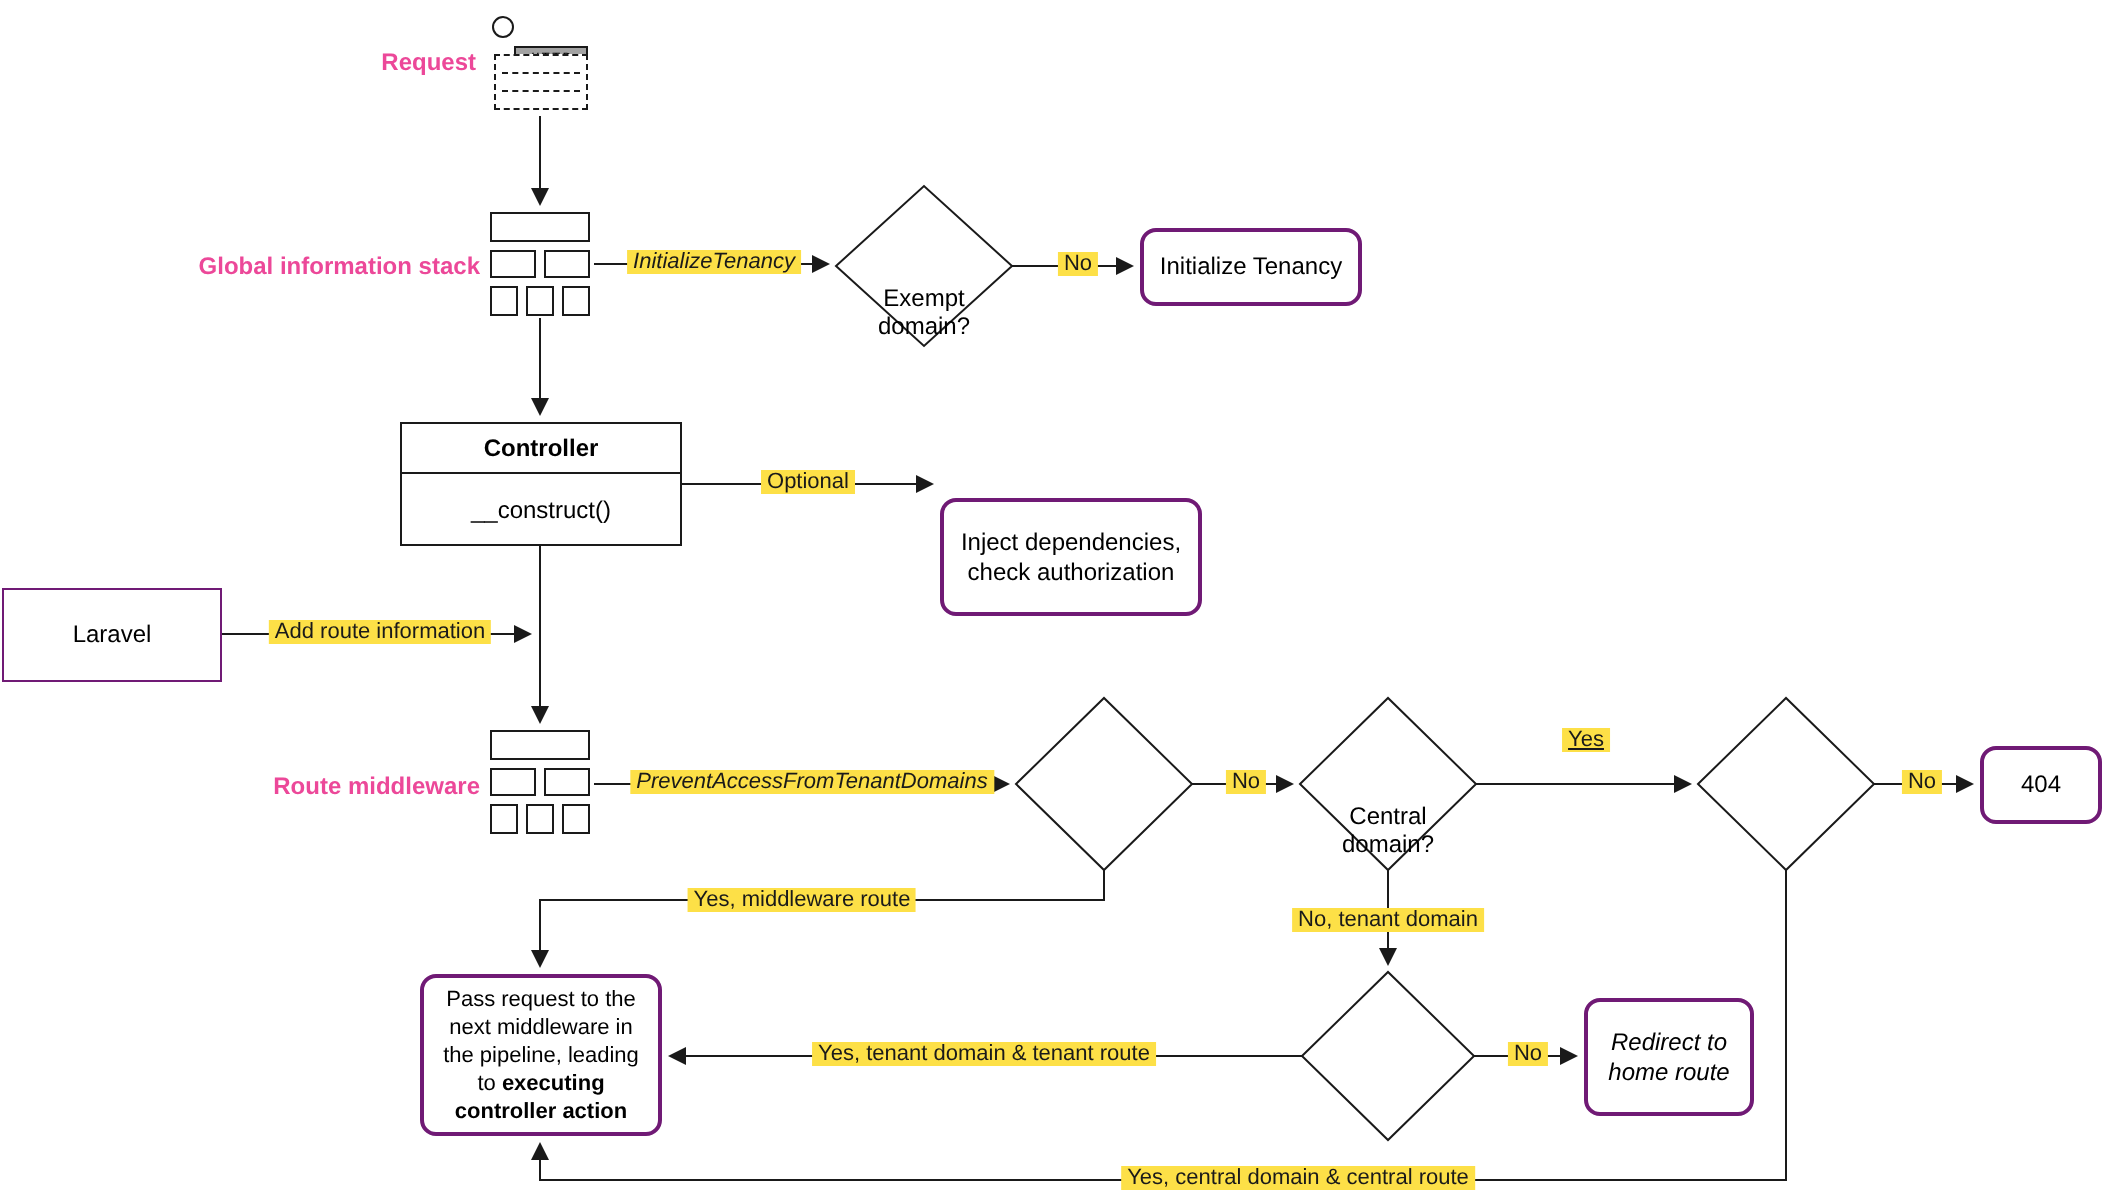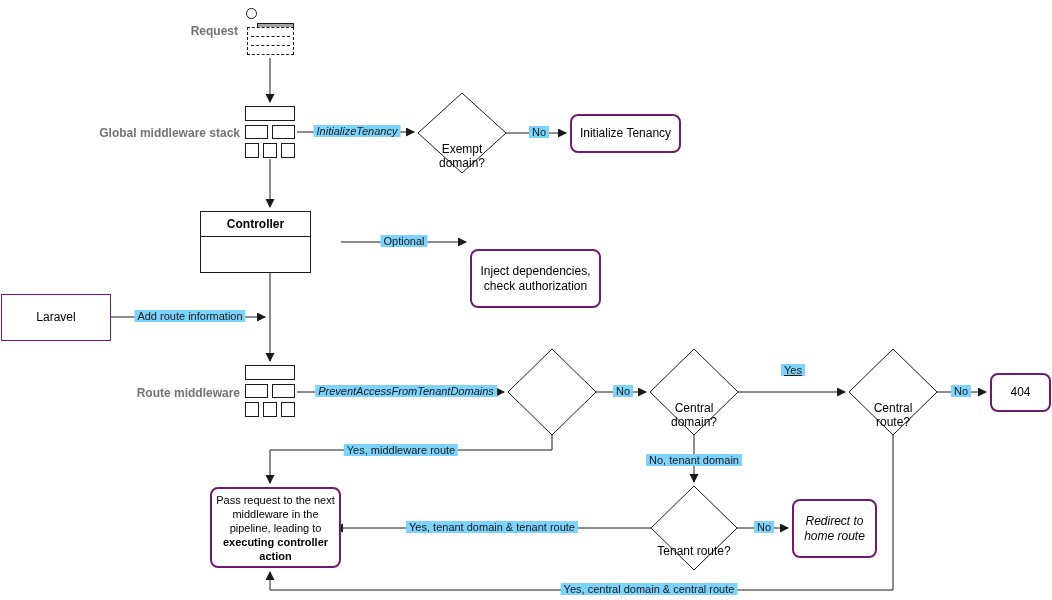--- a/index.html
+++ b/index.html
@@ -19,24 +19,24 @@
     font-size:12px;display:flex;flex-direction:column;
   }
   .uml-header{height:24px;display:flex;align-items:center;justify-content:center;
     font-weight:bold;border-bottom:1px solid #1a1a1a;}
   .uml-body{flex:1;display:flex;align-items:center;justify-content:center;}
   .diamond-label{
     position:absolute;display:flex;align-items:center;justify-content:center;
     text-align:center;font-size:12px;line-height:1.15;width:74px;height:40px;margin-top:24px;
   }
   .heading{
-    position:absolute;font-weight:bold;font-size:12px;color:#737373;text-align:right;
+    position:absolute;font-weight:bold;font-size:12px;color:#ec4899;text-align:right;
   }
   .edge-label{
-    position:absolute;transform:translate(-50%,-50%);background:#7dd3fc;padding:0 3px;
+    position:absolute;transform:translate(-50%,-50%);background:#fde047;padding:0 3px;
     font-size:11px;white-space:nowrap;color:#1a1a1a;text-align:center;
   }
   .edge-label.italic{font-style:italic;}
   
   .req-icon{position:absolute;left:245px;top:6px;width:50px;height:50px;}
   .req-circle{position:absolute;left:1px;top:2px;width:11px;height:11px;
     border:1.5px solid #1a1a1a;border-radius:50%;background:#fff;box-sizing:border-box;}
   .req-http{position:absolute;left:12px;top:17px;width:37px;height:13px;
     border:1px solid #1a1a1a;background:#a3a3a3;font-size:7px;letter-spacing:1px;
     display:flex;align-items:center;justify-content:center;box-sizing:border-box;
@@ -123,43 +123,42 @@
         <div class="stack-cell"></div>
       </div>
     <div class="stack-row">
         <div class="stack-cell"></div>
         <div class="stack-cell"></div>
         <div class="stack-cell"></div>
       </div>
   </div>
 
   <div class="heading" style="left:88px;top:24px;width:150px;">Request</div>
-  <div class="heading" style="left:40px;top:126px;width:200px;">Global middleware stack</div>
+  <div class="heading" style="left:40px;top:126px;width:200px;">Global information stack</div>
   <div class="heading" style="left:90px;top:386px;width:150px;">Route middleware</div>
 
   <div class="diamond-label" style="left:425px;top:113px;">Exempt domain?</div>
   <div class="diamond-label" style="left:657px;top:372px;">Central domain?</div>
-  <div class="diamond-label" style="left:856px;top:372px;">Central route?</div>
-  <div class="diamond-label" style="left:657px;top:508px;">Tenant route?</div>
 
   <div class="node" style="left:570px;top:114px;width:111px;height:39px;">Initialize Tenancy</div>
 
   <div class="node" style="left:470px;top:213px;width:131px;height:59px;margin-top:36px;">Inject dependencies, check authorization</div>
 
-  <div class="uml" style="left:200px;top:211px;width:111px;height:62px;">
+  <div class="uml" style="left:200px;top:211px;width:141px;height:62px;">
     <div class="uml-header">Controller</div>
+    <div class="uml-body">__construct()</div>
   </div>
 
   <div class="node square" style="left:1px;top:294px;width:110px;height:47px;">Laravel</div>
 
   <div class="node" style="left:990px;top:373px;width:61px;height:39px;">404</div>
 
   <div class="node" style="left:792px;top:499px;width:85px;height:59px;font-style:italic;">Redirect to home route</div>
 
-  <div class="node" style="left:210px;top:487px;width:131px;height:81px;">
+  <div class="node" style="left:210px;top:487px;width:121px;height:81px;">
     <div class="pass-inner"><span>Pass request to the next middleware in the pipeline, leading to </span><span class="bold">executing controller action</span></div>
   </div>
 
   <div class="edge-label italic" style="left:357px;top:131px;">InitializeTenancy</div>
   <div class="edge-label" style="left:539px;top:132px;">No</div>
   <div class="edge-label" style="left:404px;top:241px;">Optional</div>
   <div class="edge-label" style="left:190px;top:316px;">Add route information</div>
   <div class="edge-label italic" style="left:406px;top:391px;">PreventAccessFromTenantDomains</div>
   <div class="edge-label" style="left:623px;top:391px;">No</div>
   <div class="edge-label" style="left:793px;top:370px;text-decoration:underline;">Yes</div>

